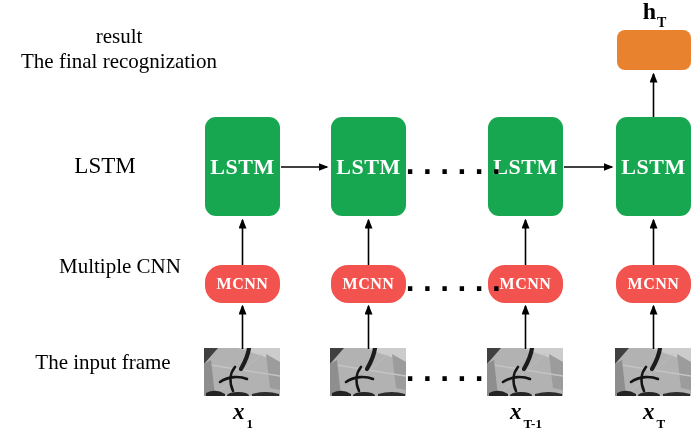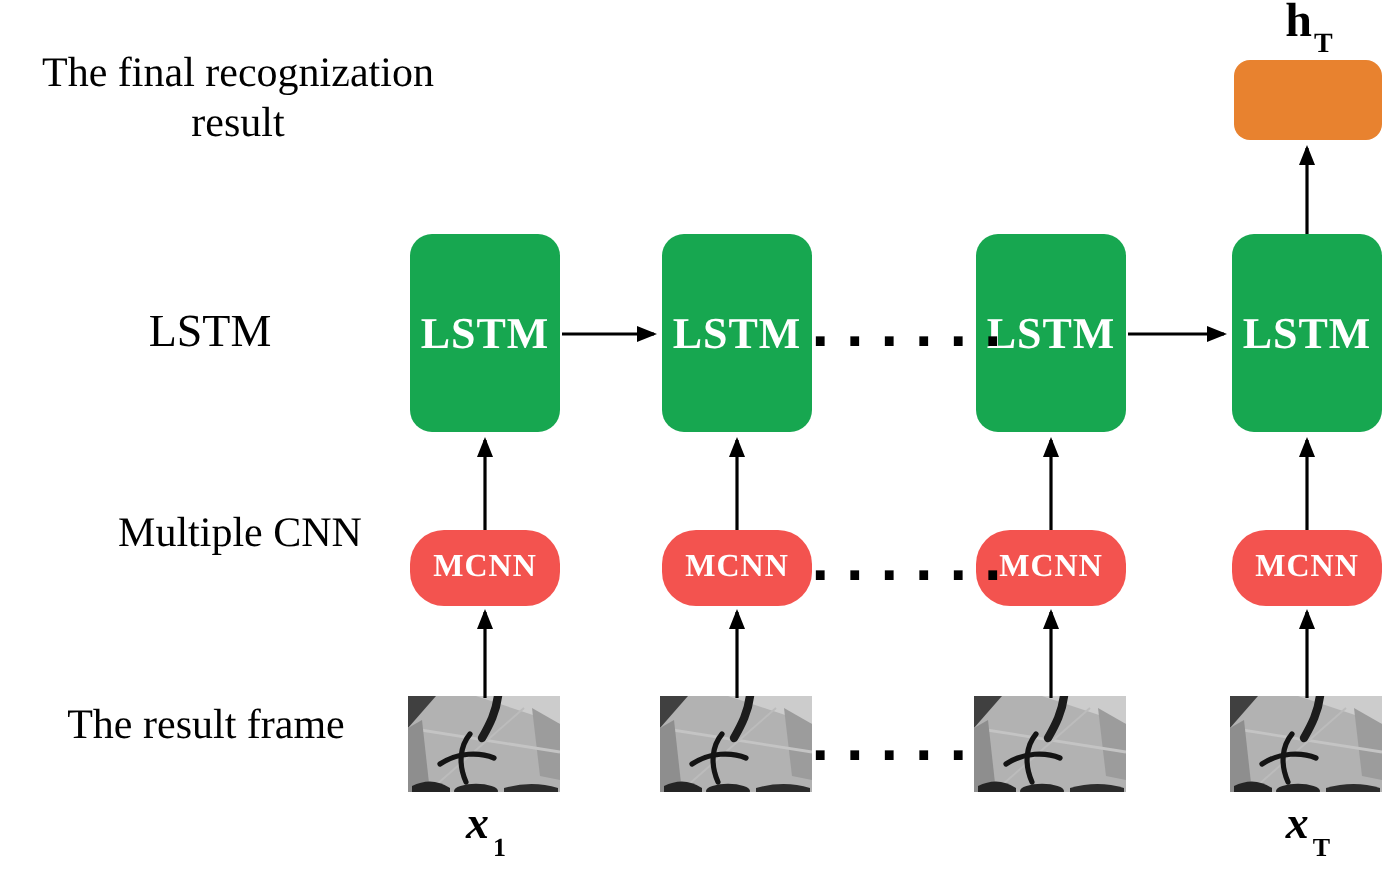--- a/index.html
+++ b/index.html
@@ -52,27 +52,27 @@
   .dots-img  { left:402px; top:367px; }
 
   .arrow-layer { top:0; left:0; width:697px; height:438px; pointer-events:none; }
 </style>
 </head>
 <body>
 
 <div class="canvas">
 
   <div class="abs row-label lbl-final">
+    <div>result</div>
     <div>The final recognization</div>
-    <div>result</div>
   </div>
   <div class="abs row-label lbl-lstm">LSTM</div>
   <div class="abs row-label lbl-mcnn">Multiple CNN</div>
   <div class="abs row-label lbl-input">
-    <div>The result frame</div>
+    <div>The input frame</div>
   </div>
 
   <div class="abs ht-label"><span>h</span><sub>T</sub></div>
   <div class="abs box out-box"></div>
 
   <div class="abs box lstm-box col1">LSTM</div>
   <div class="abs box lstm-box col2">LSTM</div>
   <div class="abs box lstm-box col3">LSTM</div>
   <div class="abs box lstm-box col4">LSTM</div>
 
@@ -119,20 +119,21 @@
         <use href="#frame-photo"></use>
       </svg>
     </div>
   <div class="abs frame fcol4">
       <svg viewBox="0 0 76 48">
         <use href="#frame-photo"></use>
       </svg>
     </div>
 
   <div class="abs x-label xcol1"><span class="base">x</span><sub>1</sub></div>
+  <div class="abs x-label xcol3"><span class="base">x</span><sub>T-1</sub></div>
   <div class="abs x-label xcol4"><span class="base">x</span><sub>T</sub></div>
 
   <svg class="abs arrow-layer" viewBox="0 0 697 438">
     <defs>
       <marker id="ah" markerWidth="10" markerHeight="8" refX="8.5" refY="4" orient="auto" markerUnits="userSpaceOnUse">
         <path d="M0,0 L10,4 L0,8 Z" fill="#000"></path>
       </marker>
     </defs>
     <g stroke="#000" stroke-width="1.6" fill="none">
       <line x1="242.5" y1="349" x2="242.5" y2="306" marker-end="url(#ah)"></line>

